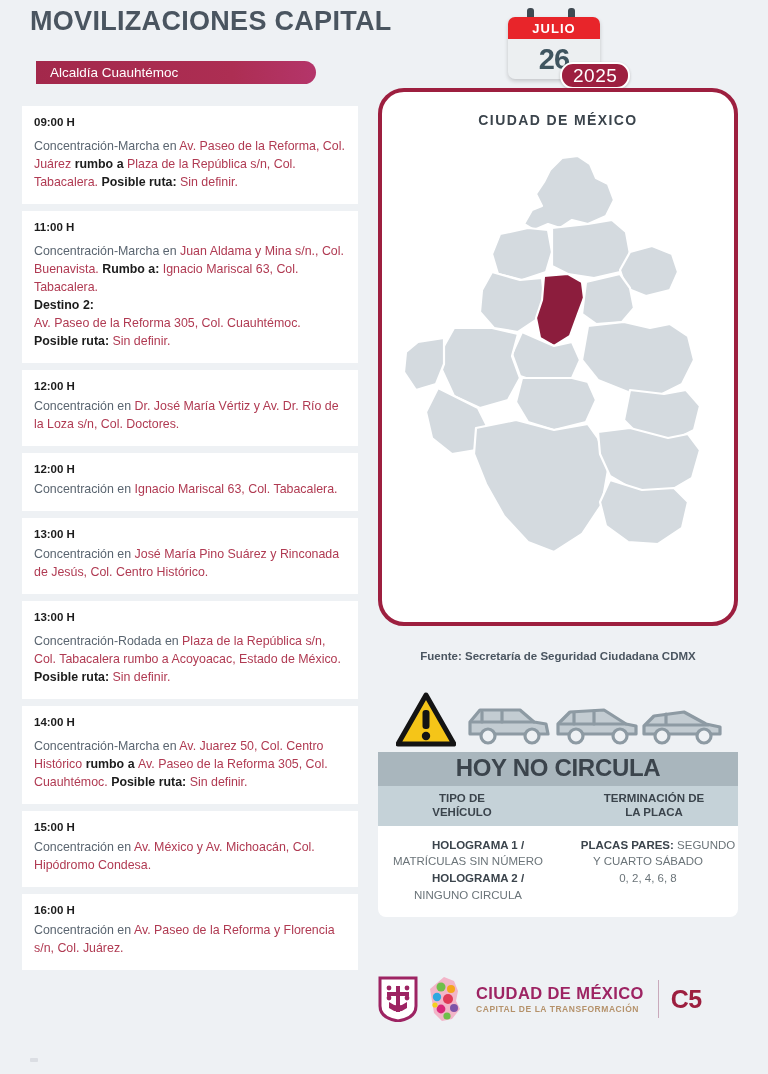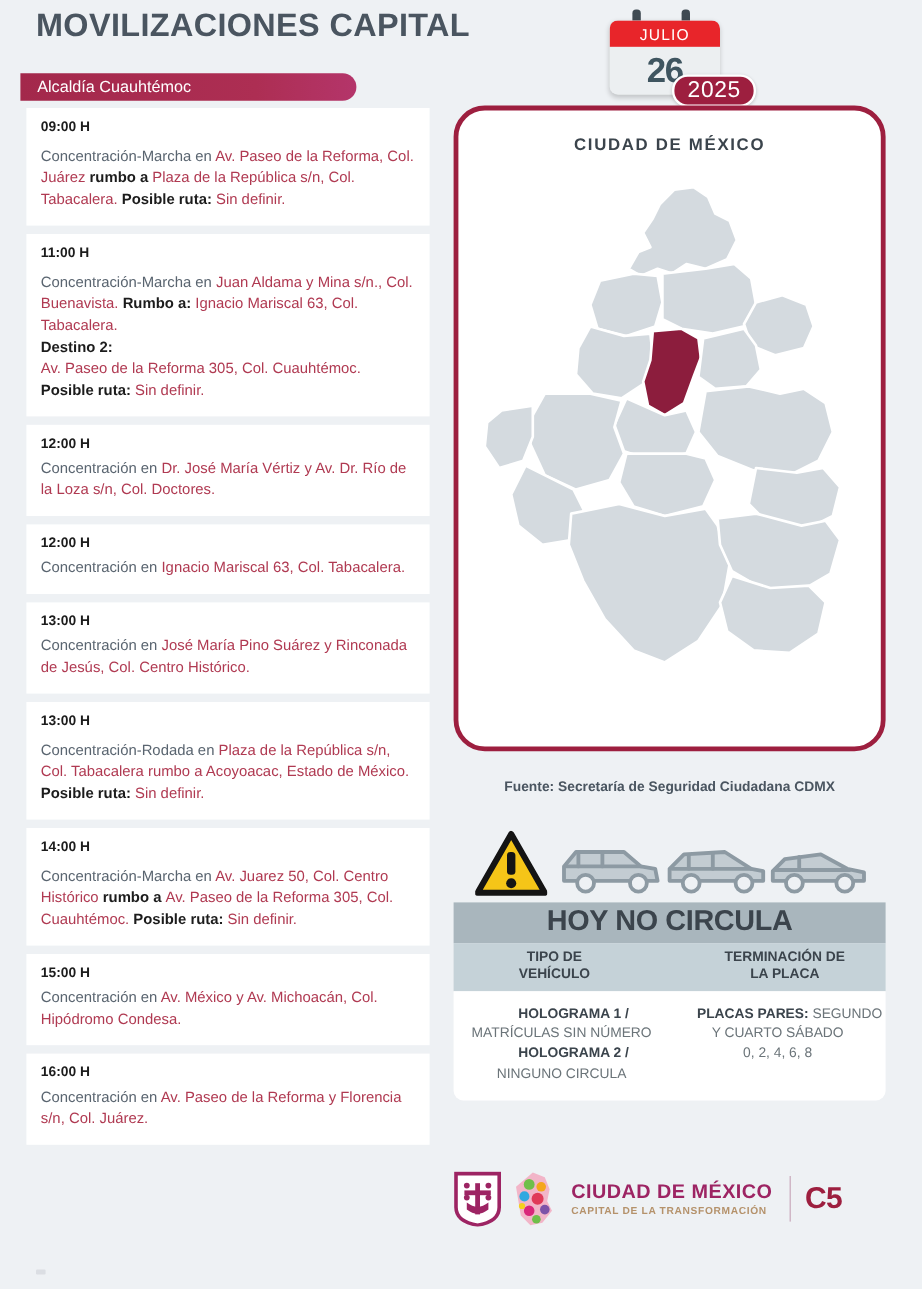--- a/index.html
+++ b/index.html
@@ -23,45 +23,45 @@
   .cal{position:absolute;left:508px;top:8px;width:92px;}
   .cal-rings{position:relative;height:9px;}
   .ring{position:absolute;top:0;width:7px;height:13px;background:#3f4a52;border-radius:3px;}
   .ring.l{left:19px;} .ring.r{left:60px;}
   .cal-body{
     position:relative;width:92px;height:62px;background:#eceff1;
     border-radius:7px;box-shadow:0 2px 4px rgba(0,0,0,.18);overflow:hidden;
   }
   .cal-head{
     height:22px;background:#e8252a;color:#fff;
-    font-size:13px;font-weight:normal;letter-spacing:1px;
+    font-size:13px;font-weight:bold;letter-spacing:1px;
     display:flex;align-items:center;justify-content:center;
   }
   .cal-day{
     height:40px;display:flex;align-items:center;justify-content:center;
     font-size:29px;font-weight:bold;color:#3f5560;letter-spacing:-1px;
   }
   .cal-year{
     position:absolute;left:52px;top:54px;
     background:#9d1f3f;color:#fff;border:2px solid #fff;
     border-radius:13px;padding:1px 11px 0;
     font-size:19px;font-weight:normal;letter-spacing:.5px;
     box-shadow:0 1px 3px rgba(0,0,0,.2);
   }
 
   
   .borough{
-    position:absolute;left:17px;top:61px;width:280px;height:23px;
+    position:absolute;left:36px;top:61px;width:280px;height:23px;
     background:linear-gradient(90deg,#a3284b 0%,#ad2e53 70%,#b4356a 100%);
     border-radius:0 12px 12px 0;
     color:#fff;font-size:13.5px;
     display:flex;align-items:center;padding-left:14px;
     box-sizing:border-box;
   }
-  .events{position:absolute;left:22px;top:90px;width:336px;}
+  .events{position:absolute;left:22px;top:106px;width:336px;}
   .card{
     background:#fff;margin-bottom:7px;padding:10px 12px 12px;
     box-sizing:border-box;
   }
   .card .time{
     font-size:11.5px;font-weight:bold;color:#1c1c1c;margin-bottom:10px;
   }
   .card.tight .time{margin-bottom:6px;}
   .card .body{font-size:12.4px;line-height:1.45;}
   .g{color:#5a6570;}        

